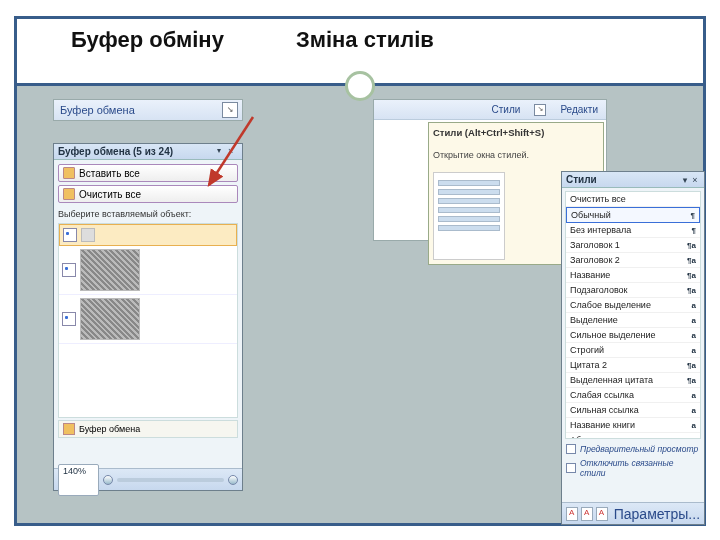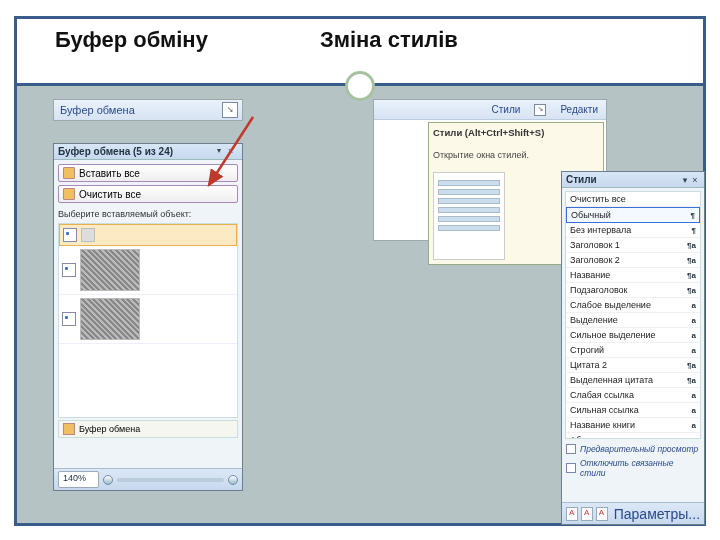--- a/index.html
+++ b/index.html
@@ -1,24 +1,24 @@
 <!DOCTYPE html>
 <html><head>
 <meta charset="utf-8">
 <style>
 * { margin: 0; padding: 0; box-sizing: border-box; font-family: Verdana, Arial, sans-serif; }
 body { width: 720px; height: 540px; background: #fff; position: relative; }
 
 .frame { position: absolute; left: 14px; top: 16px; right: 14px; bottom: 14px; border: 3px solid #385d8a; background: #fff; }
 .inner { position: absolute; left: 0; top: 64px; right: 0; bottom: 0; background: #b6c3c4; }
 
-.headings { position: absolute; top: 8px; left: 0; right: 0; display: flex; }
+.headings { position: absolute; top: 8px; left: 16px; right: 0; display: flex; }
 .h-left, .h-right { font-weight: 700; font-size: 22px; color: #111; }
 .h-left { margin-left: 38px; }
-.h-right { margin-left: 112px; }
+.h-right { margin-left: 72px; }
 
 .circle { position: absolute; left: 50%; top: 52px; transform: translateX(-50%); width: 30px; height: 30px; border: 3px solid #a7c2a1; border-radius: 50%; background: #fff; z-index: 5; }
 .hline { position: absolute; left: 0; right: 0; top: 64px; height: 3px; background: #385d8a; z-index: 2; }
 
 
 .clip-ribbon { position: absolute; left: 36px; top: 80px; width: 190px; height: 22px; border: 1px solid #9aa; background: linear-gradient(#eaf1fb,#d7e3f3); display: flex; align-items: center; font-size: 11px; color: #2a4a8a; z-index: 3; }
 .clip-ribbon .lbl { padding-left: 6px; flex: 1; }
 .clip-ribbon .launch { width: 16px; height: 16px; margin-right: 4px; border: 1px solid #7a8aa0; background: #fff; font-size: 8px; text-align: center; line-height: 14px; color: #555; }
 
 
@@ -35,21 +35,21 @@
 .cp-item { display: flex; align-items: center; gap: 4px; padding: 3px; border-bottom: 1px solid #eef; }
 .cp-item .doc-ic { width: 14px; height: 14px; background: #fff; border: 1px solid #88a; position: relative; }
 .cp-item .doc-ic::after { content: ''; position: absolute; left: 2px; top: 3px; width: 3px; height: 3px; background: #3a6fd8; border-radius: 1px; }
 .cp-item .thumb { width: 28px; height: 22px; border: 1px solid #bbb; background: #ddd; }
 .cp-item .thumb.sm { width: 14px; height: 14px; }
 .cp-item.sel { background: #fcebc2; border: 1px solid #e8b050; }
 .cp-item.img .thumb { width: 60px; height: 42px; background: repeating-linear-gradient(45deg,#888,#888 2px,#bbb 2px,#bbb 4px); }
 .cp-opt { margin: 2px 4px; background: #f6f6f0; border: 1px solid #cdd; font-size: 9px; padding: 2px 4px; display: flex; align-items: center; gap: 4px; }
 .cp-opt .ic { width: 12px; height: 12px; background: #f0c060; border: 1px solid #b88; }
 .cp-foot { position: absolute; bottom: 0; left: 0; right: 0; height: 22px; background: linear-gradient(#dce8f6,#c7d8ee); border-top: 1px solid #abc; display: flex; align-items: center; padding: 0 4px; gap: 4px; }
-.cp-foot .dd { font-size: 9px; color: #234; border: 1px solid #9ab; background: #fff; padding: 1px 12px 4px 4px; border-radius: 2px; position: relative; }
+.cp-foot .dd { font-size: 9px; color: #234; border: 1px solid #9ab; background: #fff; padding: 1px 12px 19px 4px; border-radius: 2px; position: relative; }
 .cp-foot .slider { flex: 1; height: 4px; background: #bcd; border-radius: 2px; position: relative; }
 .cp-foot .knob { width: 10px; height: 10px; background: linear-gradient(#fff,#9bc); border: 1px solid #78a; border-radius: 50%; }
 
 
 .arrow { position: absolute; left: 186px; top: 94px; z-index: 4; }
 
 
 .styles-rib { position: absolute; left: 356px; top: 80px; width: 234px; height: 142px; border: 1px solid #9aa; background: #fff; z-index: 3; }
 .sr-top { height: 20px; background: linear-gradient(#eaf1fb,#d7e3f3); display: flex; align-items: center; border-bottom: 1px solid #bcd; }
 .sr-top .sp { flex: 1; }

